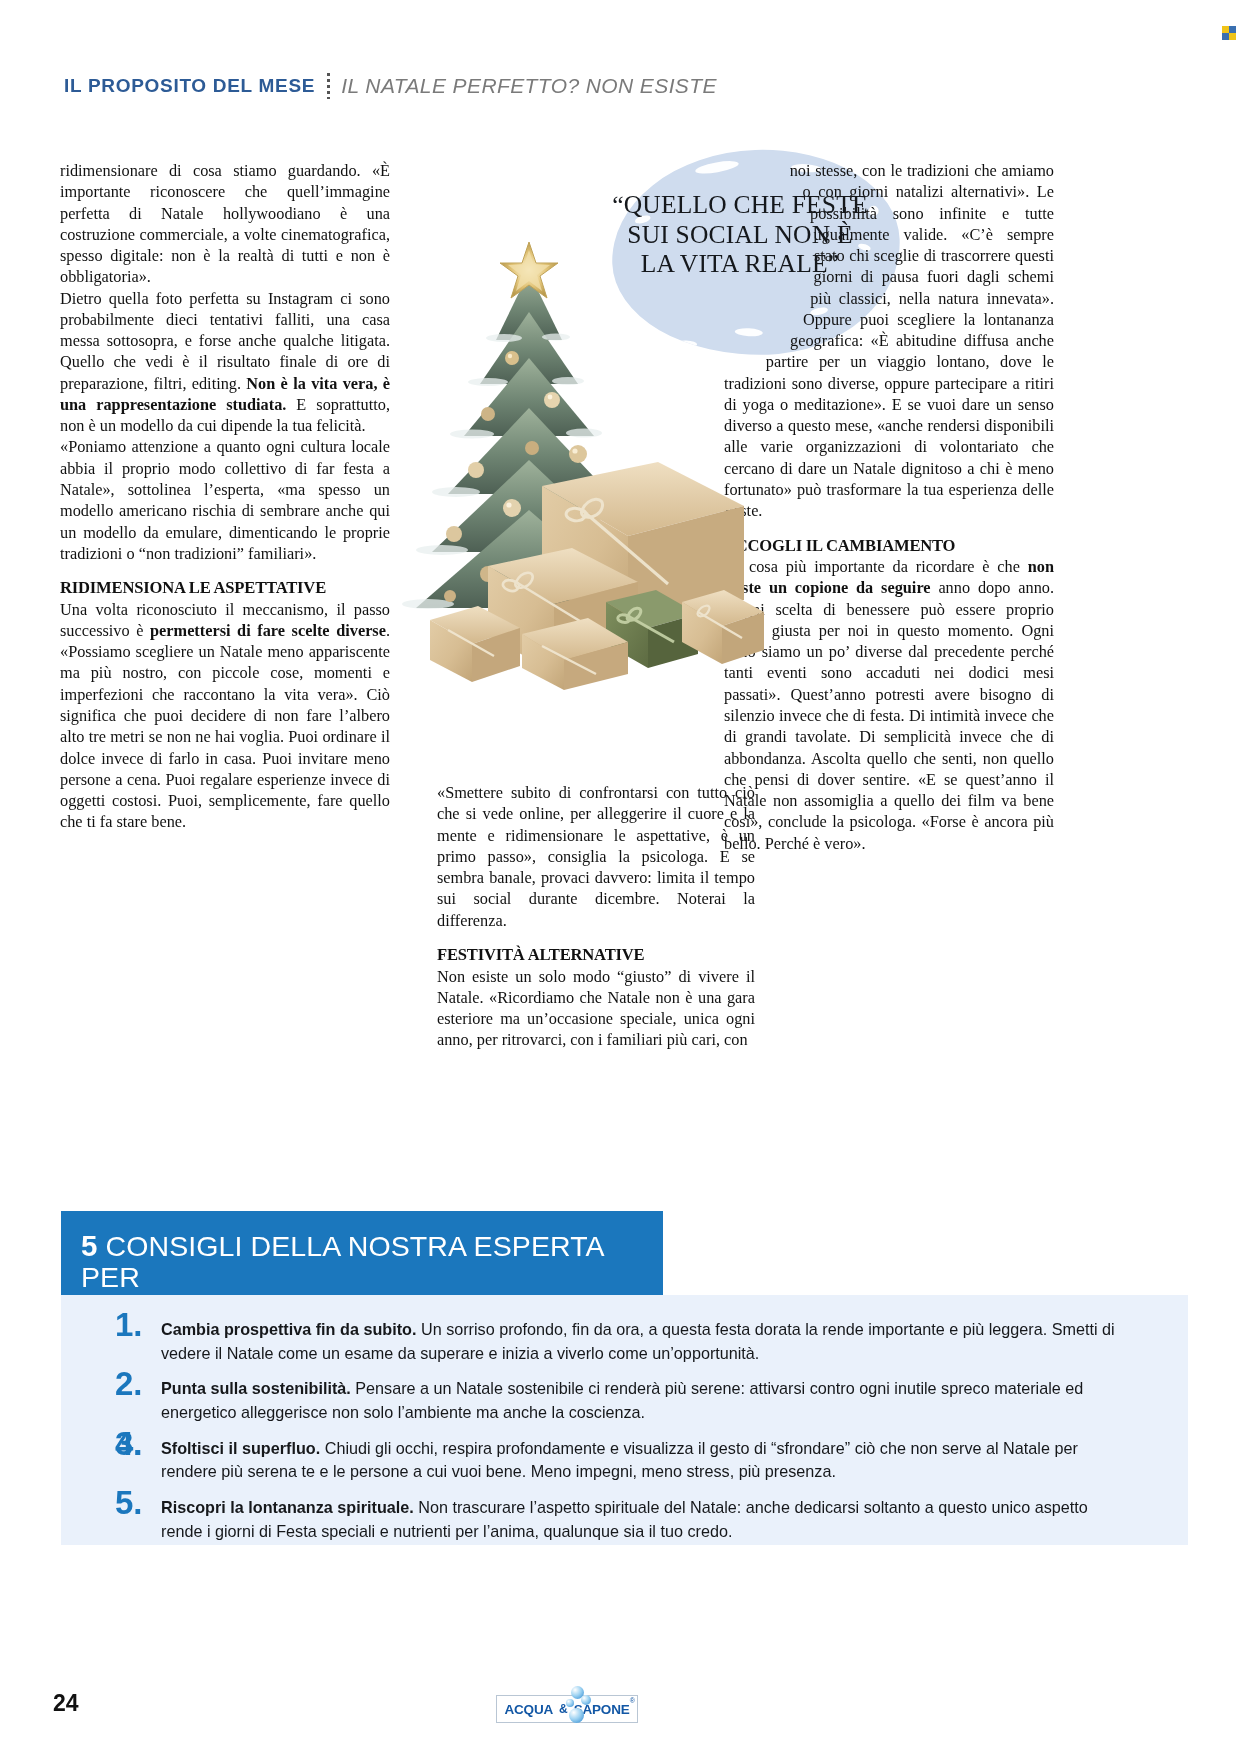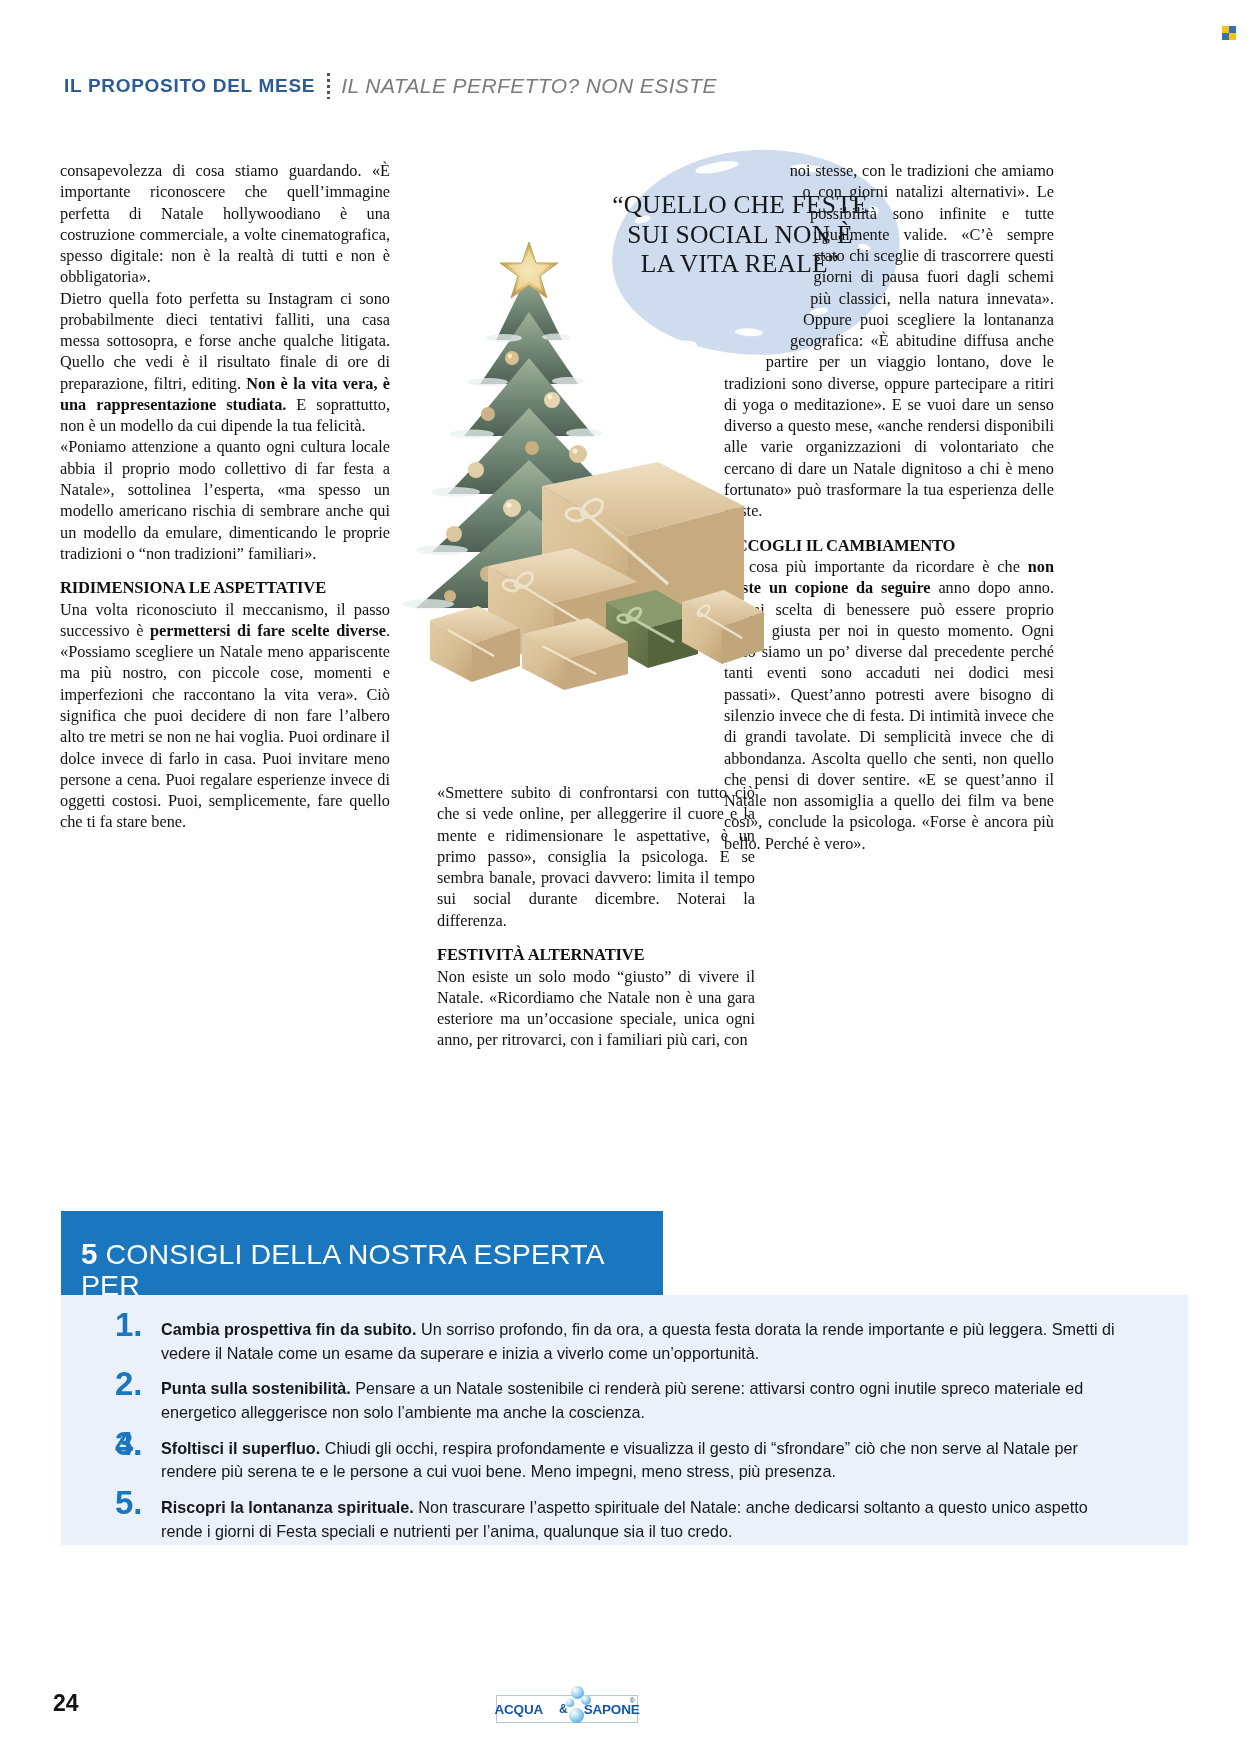--- a/index.html
+++ b/index.html
@@ -91,21 +91,21 @@
   }
 
   
   .art{position:absolute;left:392px;top:208px;width:392px;height:485px;z-index:4;}
 
   
   .banner{
     position:absolute;left:61px;top:1211px;width:602px;height:84px;
     background:#1b77bd;color:#fff;
     font-family:"Liberation Sans",sans-serif;
-    padding:27px 0 0 20px;box-sizing:border-box;
+    padding:19px 0 0 20px;box-sizing:border-box;
   }
   .banner .l1{font-size:28.5px;line-height:1.08;letter-spacing:.1px;font-weight:normal;}
   .banner .l1 .big5{font-weight:bold;font-size:29.5px;}
   .banner .l2{font-size:28.5px;line-height:1.08;font-weight:bold;letter-spacing:.1px;}
 
   
   .tipsbox{
     position:absolute;left:61px;top:1295px;width:1127px;height:230px;
     background:#eaf1fb;
   }
@@ -124,21 +124,21 @@
 
   
   .pagenum{
     position:absolute;left:53px;top:1690px;
     font-family:Liberation Sans, sans-serif;
     font-weight:bold;font-size:23px;color:#111;
   }
   .logo{
     position:absolute;left:496px;top:1695px;width:140px;height:26px;
     border:1px solid #b9c6d4;background:#fff;
-    display:flex;align-items:center;justify-content:center;gap:16px;
+    display:flex;align-items:center;justify-content:center;gap:6px;
   }
   .logo .w1,.logo .w2{
     font-family:"Liberation Sans",sans-serif;
     font-weight:bold;font-size:13.5px;color:#1257a5;letter-spacing:-.2px;
   }
   .logo .amp{
     font-family:"Liberation Sans",sans-serif;
     font-weight:bold;font-size:12px;color:#1257a5;
   }
   .bubbles{position:absolute;left:560px;top:1686px;width:34px;height:44px;}
@@ -310,21 +310,21 @@
     <span class="sp g"></span>
       <span class="sp h"></span>
   </div>
   <div class="quote-text">
     <div>“QUELLO CHE FESTE</div>
     <div>SUI SOCIAL NON È</div>
     <div>LA VITA REALE”</div>
   </div>
 
   <div class="col" id="col1">
-    <p>consapevolezza di cosa stiamo guardando. «È importante riconoscere che quell’immagine perfetta di Natale hollywoodiano è una costruzione commerciale, a volte cinematografica, spesso digitale: non è la realtà di tutti e non è obbligatoria».</p>
+    <p>ridimensionare di cosa stiamo guardando. «È importante riconoscere che quell’immagine perfetta di Natale hollywoodiano è una costruzione commerciale, a volte cinematografica, spesso digitale: non è la realtà di tutti e non è obbligatoria».</p>
     <p><span>Dietro quella foto perfetta su Instagram ci sono probabilmente dieci tentativi falliti, una casa messa sottosopra, e forse anche qualche litigata. Quello che vedi è il risultato finale di ore di preparazione, filtri, editing. </span><b>Non è la vita vera, è una rappresentazione studiata.</b><span> E soprattutto, non è un modello da cui dipende la tua felicità.</span></p>
     <p>«Poniamo attenzione a quanto ogni cultura locale abbia il proprio modo collettivo di far festa a Natale», sottolinea l’esperta, «ma spesso un modello americano rischia di sembrare anche qui un modello da emulare, dimenticando le proprie tradizioni o “non tradizioni” familiari».</p>
     <div class="gap"></div>
     <p class="sec-head">RIDIMENSIONA LE ASPETTATIVE</p>
     <p><span>Una volta riconosciuto il meccanismo, il passo successivo è </span><b>permettersi di fare scelte diverse</b><span>. «Possiamo scegliere un Natale meno appariscente ma più nostro, con piccole cose, momenti e imperfezioni che raccontano la vita vera». Ciò significa che puoi decidere di non fare l’albero alto tre metri se non ne hai voglia. Puoi ordinare il dolce invece di farlo in casa. Puoi invitare meno persone a cena. Puoi regalare esperienze invece di oggetti costosi. Puoi, semplicemente, fare quello che ti fa stare bene.</span></p>
   </div>
 
   <div class="col" id="col2" style="top:782px;margin-left:39px;">
     <p>«Smettere subito di confrontarsi con tutto ciò che si vede online, per alleggerire il cuore e la mente e ridimensionare le aspettative, è un primo passo», consiglia la psicologa. E se sembra banale, provaci davvero: limita il tempo sui social durante dicembre. Noterai la differenza.</p>
     <div class="gap"></div>

